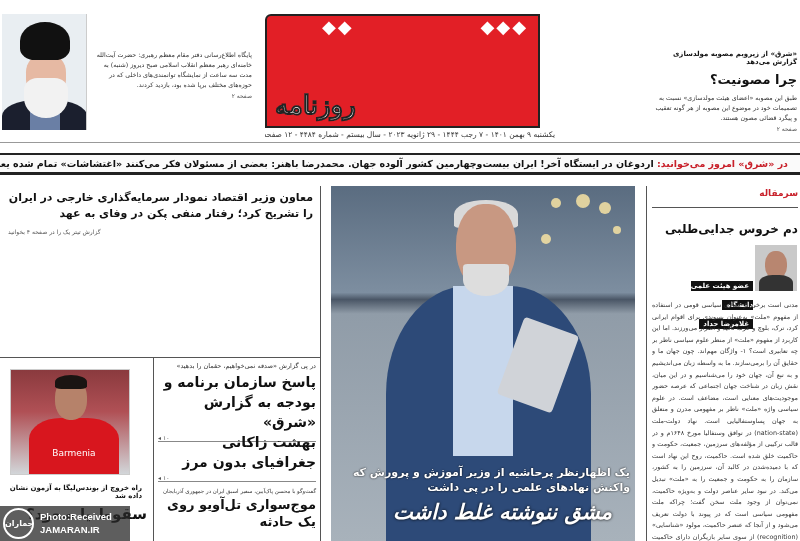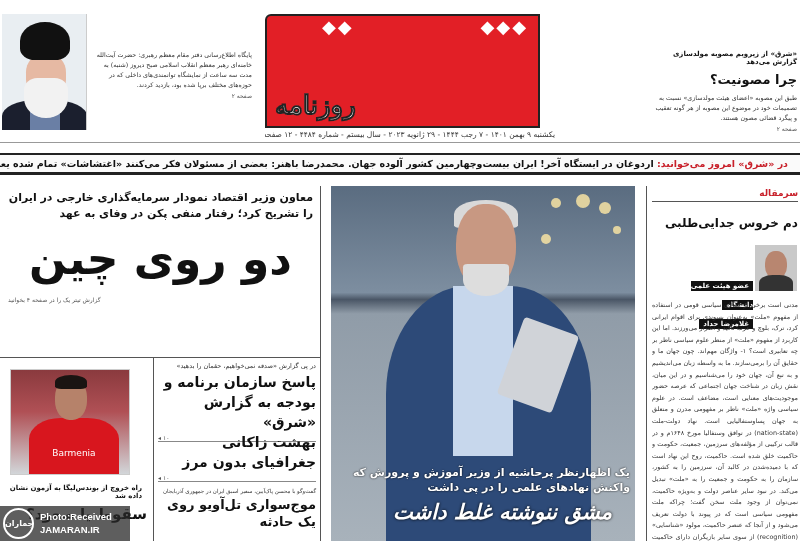--- a/index.html
+++ b/index.html
@@ -81,21 +81,20 @@
   <span class="red">در «شرق» امروز می‌خوانید:</span><span> اردوغان در ایستگاه آخر! ایران بیست‌وچهارمین کشور آلوده جهان. محمدرضا باهنر: بعضی از مسئولان فکر می‌کنند «اغتشاشات» تمام شده یعنی مسئله حل شده است</span>
 </div>
 
 <div class="abs col-div" style="left:320px; top:186px; height:355px;"></div>
 <div class="abs col-div" style="left:153px; top:357px; height:184px;"></div>
 <div class="abs col-div" style="left:646px; top:186px; height:355px;"></div>
 <div class="abs" style="left:0; top:357px; width:320px; height:1px; background:#555;"></div>
 
 <div class="abs rtl" style="left:8px; top:190px; width:305px;">
   <div class="h-bold" style="font-size:11px; line-height:16px;">معاون وزیر اقتصاد نمودار سرمایه‌گذاری خارجی در ایران را تشریح کرد؛ رفتار منفی پکن در وفای به عهد</div>
-  <div class="h-bold" style="font-family:'DejaVu Sans', sans-serif; font-size:44px; line-height:62px; margin-top:6px; text-align:center;">دو روی چین</div>
   <div class="pg" style="text-align:left; margin-top:6px;">گزارش تیتر یک را در صفحه ۴ بخوانید</div>
 </div>
 
 <div class="abs main-photo">
   <div class="bokeh" style="left:220px; top:12px; width:10px; height:10px;"></div>
   <div class="bokeh" style="left:245px; top:8px; width:14px; height:14px;"></div>
   <div class="bokeh" style="left:268px; top:16px; width:12px; height:12px;"></div>
   <div class="bokeh" style="left:210px; top:48px; width:10px; height:10px;"></div>
   <div class="bokeh" style="left:282px; top:40px; width:8px; height:8px;"></div>
   <div class="suit"></div>
@@ -135,21 +134,21 @@
 
 <div class="abs watermark">
   <div class="wm-logo">جماران</div>
   <div class="wm-text">
     <div>Photo:Received</div>
     <div>JAMARAN.IR</div>
   </div>
 </div>
 
 <div class="abs rtl" style="left:652px; top:188px; width:146px;">
-  <div class="red h-bold" style="font-size:9px; border-bottom:1px solid #555; padding-bottom:3px;">سرمقاله</div>
+  <div class="red h-bold" style="font-size:9px; border-bottom:1px solid #555; padding-bottom:9px;">سرمقاله</div>
   <div class="h-bold" style="font-size:12px; margin-top:14px;">دم خروس جدایی‌طلبی</div>
 </div>
 <div class="abs author-photo">
   <div style="position:absolute; left:10px; top:6px; width:22px; height:28px; background:#b88670; border-radius:45%;"></div>
   <div style="position:absolute; left:4px; top:30px; width:34px; height:20px; background:#333; border-radius:40% 40% 0 0;"></div>
 </div>
 <div class="abs rtl" style="left:660px; top:271px; width:93px;">
   <div style="text-align:right; margin-top:2px;"><span class="author-tag">عضو هیئت علمی دانشگاه</span></div>
   <div style="text-align:right;"><span class="author-tag">غلامرضا حداد</span></div>
 </div>

